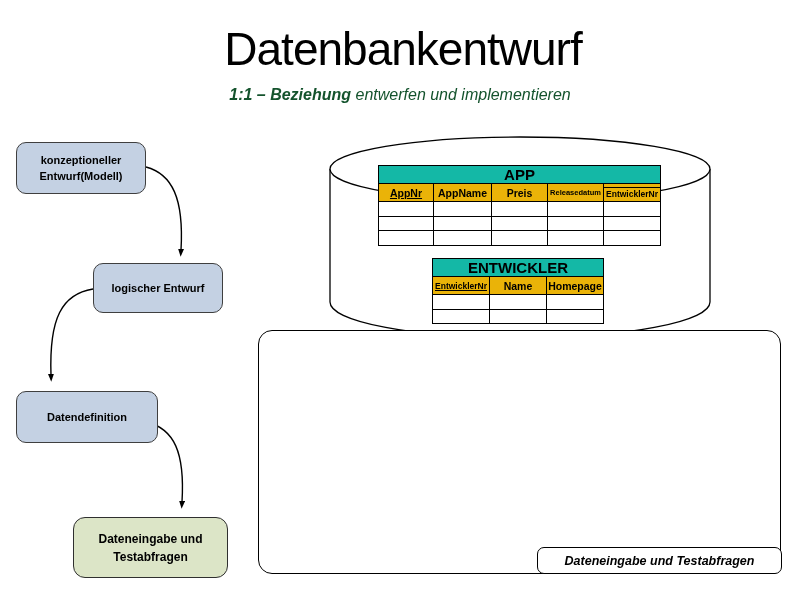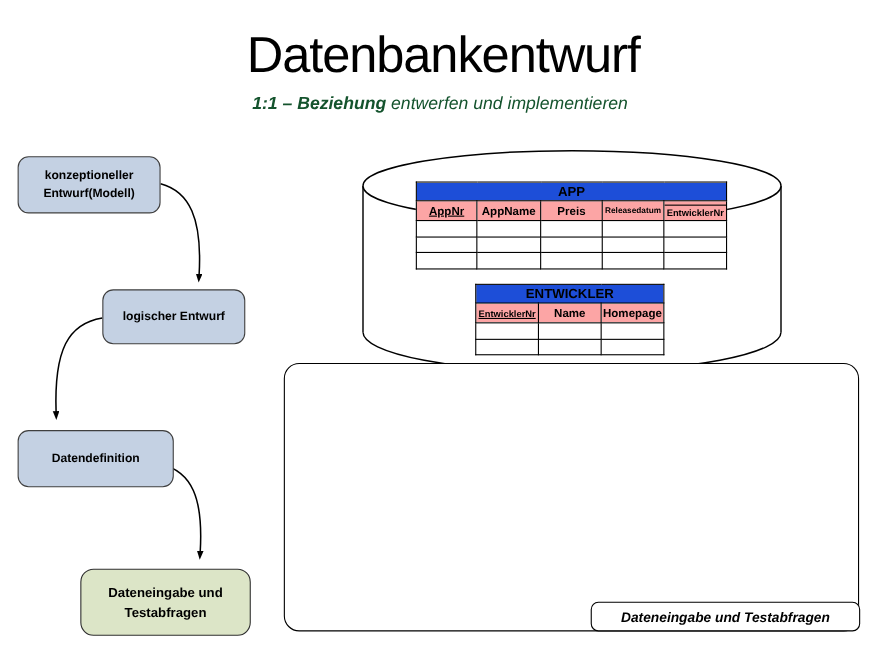--- a/index.html
+++ b/index.html
@@ -45,22 +45,22 @@
   .dbtable{
     position:absolute;z-index:3;border-collapse:collapse;background:#ffffff;
     table-layout:fixed;
   }
   .dbtable td{
     border:1px solid #000;padding:0;text-align:center;vertical-align:middle;
     font-weight:bold;overflow:hidden;white-space:nowrap;
   }
   #table-app{left:378px;top:165px;width:282px;}
   #table-entwickler{left:432px;top:258px;width:171px;}
-  .ttitle td{background:#1d4ed8;height:16px;font-size:12px;}
-  .thead td{background:#fca5a5;height:17px;font-size:10.5px;}
+  .ttitle td{background:#14b8a6;height:16px;font-size:15px;}
+  .thead td{background:#eab308;height:17px;font-size:10.5px;}
   .empty-row td{height:13.5px;background:#ffffff;}
   td.pk{text-decoration:underline;}
   td.small{font-size:7.5px;}
   td.fk{font-size:8.5px;vertical-align:bottom;}
   td.fk .fk-line{display:block;border-top:1.2px solid #000;padding:1px 0 2px 0;}
   td.pk-sm{font-size:8.5px;text-decoration:underline;}
 </style>
 </head>
 <body>
 

